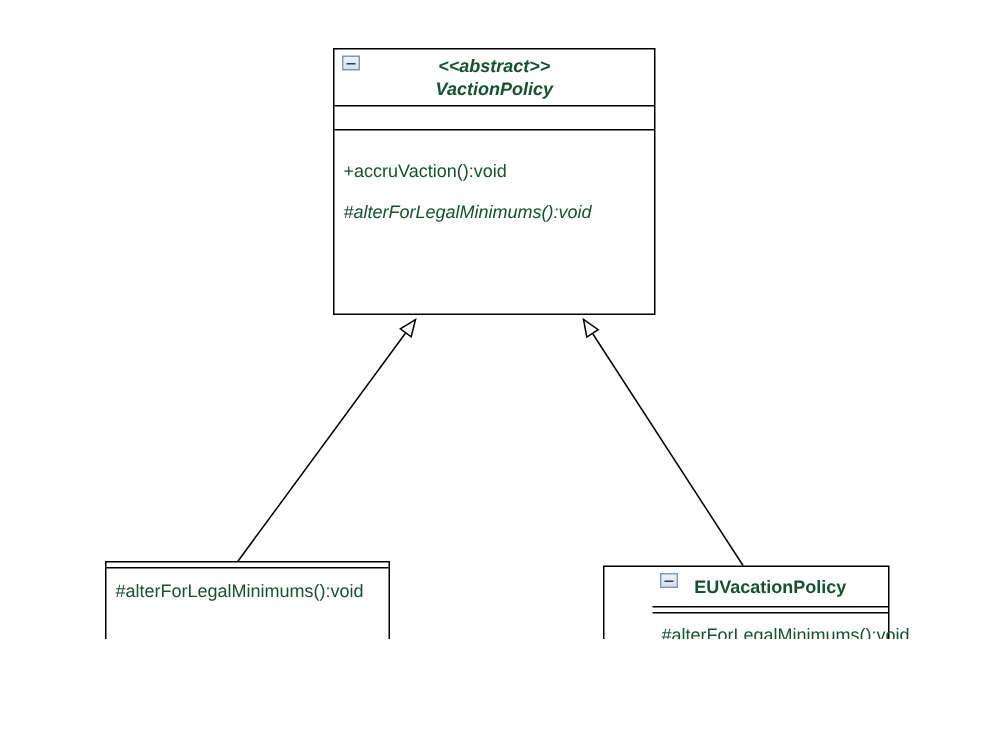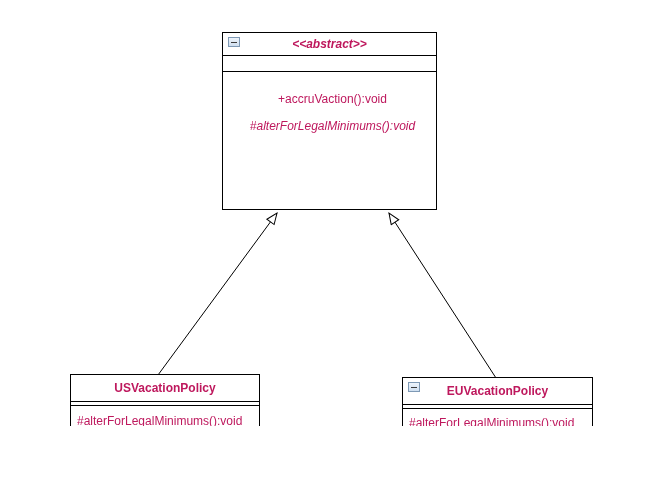--- a/index.html
+++ b/index.html
@@ -1,33 +1,33 @@
 <!DOCTYPE html>
 <html><head>
 <meta charset="utf-8">
 <style>
   html,body{margin:0;padding:0;background:#ffffff;}
   .canvas{
     position:relative;width:668px;height:426px;background:#ffffff;
-    font-family:"Liberation Sans",sans-serif;color:#be185d;overflow:hidden;
+    font-family:"Liberation Sans",sans-serif;color:#14532d;overflow:hidden;
   }
   svg.relations{position:absolute;left:0;top:0;width:668px;height:486px;}
 
   .uml-class{
     position:absolute;background:#ffffff;border:1px solid #000;
     box-sizing:border-box;font-size:12px;line-height:normal;
   }
   .hdr{position:relative;border-bottom:1px solid #000;text-align:center;font-weight:bold;}
   .hdr-tall{padding:4px 0 3px 0;}
   .hdr .line{line-height:15px;font-style:italic;}
   .hdr-simple{font-style:normal;}
   .attrs-empty{height:15px;border-bottom:1px solid #000;}
   .attrs-thin{height:3px;border-bottom:1px solid #000;}
   .methods{padding-left:6px;}
-  .methods-top{padding-top:14px;text-align:center;}
+  .methods-top{padding-top:14px;}
   .methods-top .m{line-height:27px;height:27px;}
   .m{white-space:nowrap;}
   .m.abstract-method{font-style:italic;}
 
   .collapse-icon{
     position:absolute;left:5px;top:4px;width:12px;height:10px;
     box-sizing:border-box;border:1px solid #7e99b5;
     background:linear-gradient(#eef4fb,#cfdff0);
   }
   .collapse-icon::after{
@@ -51,37 +51,37 @@
       </marker>
     </defs>
     <line x1="158" y1="375" x2="277" y2="213" stroke="#000000" stroke-width="1" marker-end="url(#hollow-tri)"></line>
     <line x1="496" y1="378" x2="389" y2="213" stroke="#000000" stroke-width="1" marker-end="url(#hollow-tri)"></line>
   </svg>
 
   <div class="uml-class" style="left:222px;top:32px;width:215px;height:178px;">
     <div class="hdr hdr-tall">
       <span class="collapse-icon"></span>
       <div class="line">&lt;&lt;abstract&gt;&gt;</div>
+      <div class="line">VactionPolicy</div>
     </div>
     <div class="attrs-empty"></div>
     <div class="methods methods-top">
       <div class="m">+accruVaction():void</div>
       <div class="m abstract-method">#alterForLegalMinimums():void</div>
     </div>
   </div>
 
   <div class="uml-class" style="left:70px;top:374px;width:190px;height:65px;">
-    <div class="hdr hdr-simple hdr-us">USVacationPolicy</div>
     <div class="attrs-thin"></div>
     <div class="methods methods-us">
       <div class="m">#alterForLegalMinimums():void</div>
     </div>
   </div>
 
-  <div class="uml-class" style="left:402px;top:377px;width:191px;height:62px;">
+  <div class="uml-class" style="left:402px;top:377px;width:191px;height:62px;padding-left:32px;">
     <div class="hdr hdr-simple hdr-eu">
       <span class="collapse-icon"></span>
       <span>EUVacationPolicy</span>
     </div>
     <div class="attrs-thin"></div>
     <div class="methods methods-eu">
       <div class="m">#alterForLegalMinimums():void</div>
     </div>
   </div>
 

